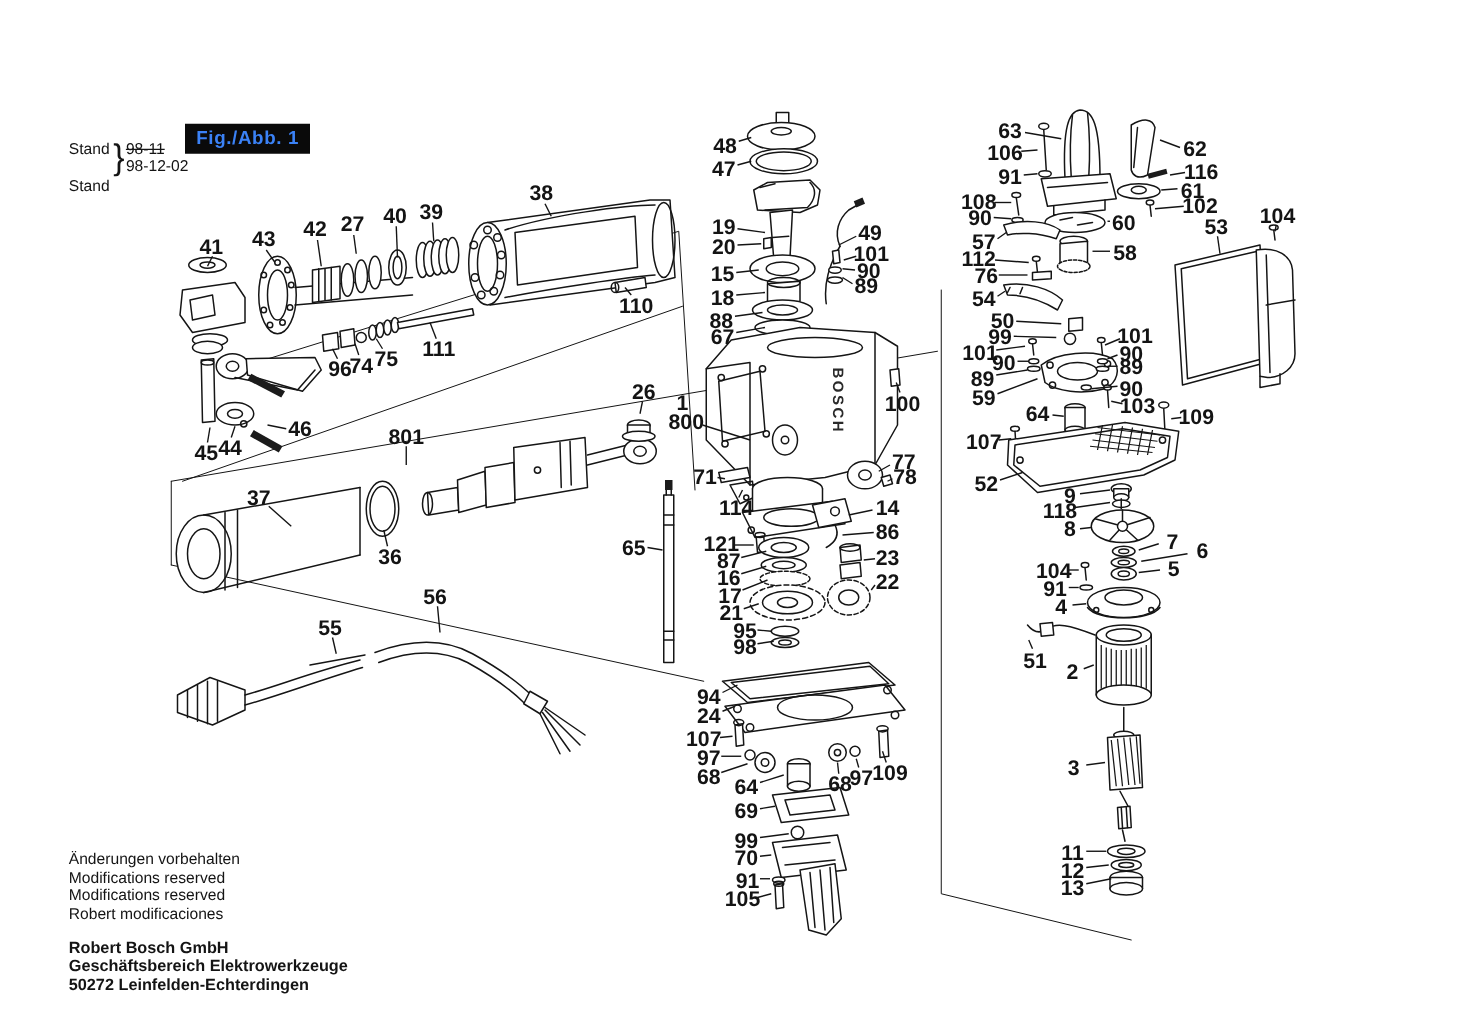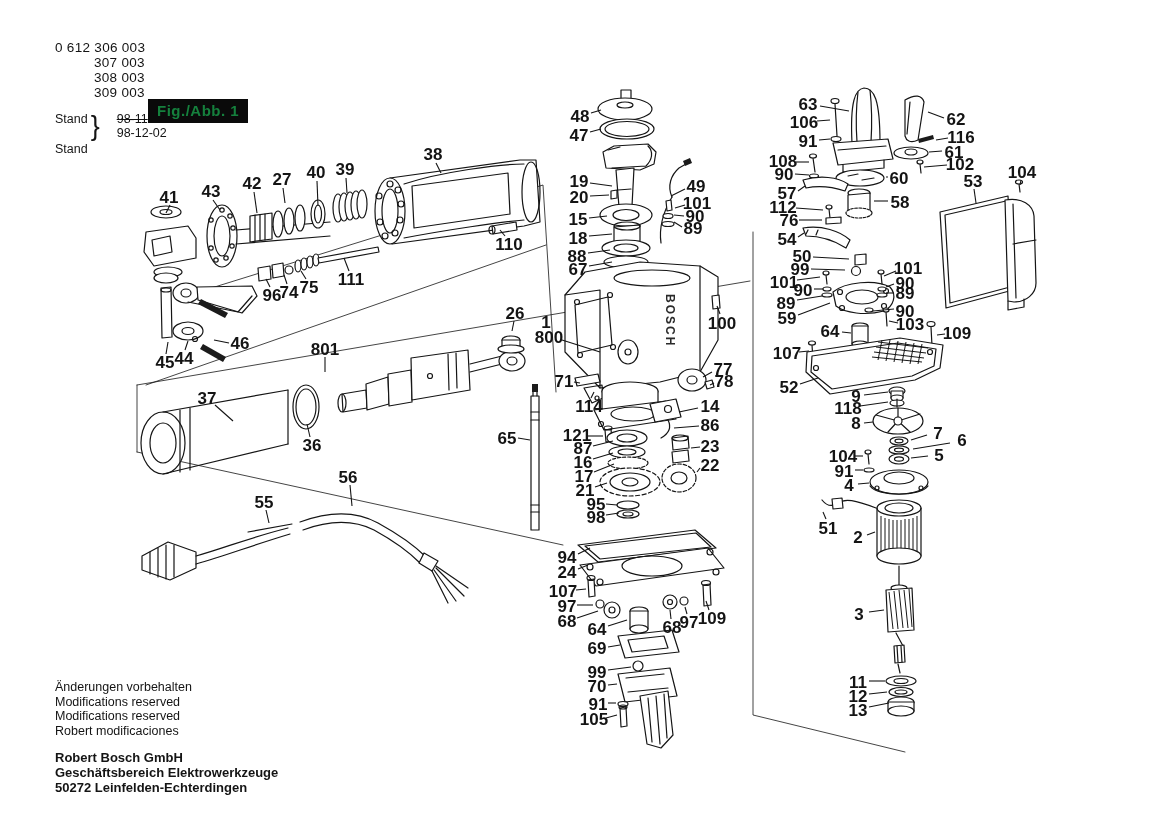--- a/index.html
+++ b/index.html
@@ -4,49 +4,43 @@
 <style>
   html,body{margin:0;padding:0;background:#e8e8e8;}
   #page{position:relative;width:1169px;height:826px;background:#ffffff;overflow:hidden;
         font-family:"Liberation Sans",sans-serif;color:#141414;}
   
   #partnums{position:absolute;left:55px;top:40px;font-size:13.5px;line-height:15px;letter-spacing:.3px;}
   #partnums .ind{padding-left:39px;}
   #standissue{position:absolute;left:55px;top:96px;font-size:12.5px;line-height:14px;display:flex;align-items:center;}
   #standissue .lbls div{line-height:14px;margin-top:16px;}
   #standissue .brace{font-size:27px;font-weight:400;margin:0 1px 0 3px;transform:scaleY(1.05);}
-  #standissue .vals div{line-height:14px;margin-left:16px;}
+  #standissue .vals div{line-height:14px;}
   .strike{text-decoration:line-through;}
-  #figbox{position:absolute;left:148px;top:99px;background:#0a0a0a;color:#15803d;
+  #figbox{position:absolute;left:148px;top:99px;background:#0a0a0a;color:#3b82f6;
           font-size:15px;font-weight:700;padding:3px 9px 4px 9px;letter-spacing:.5px;}
   
   #footer{position:absolute;left:55px;top:680px;font-size:12.5px;line-height:14.6px;}
   #footer .company{font-weight:700;font-size:13px;margin-top:12px;line-height:15px;}
   
   svg{position:absolute;left:0;top:0;}
   .s{fill:none;stroke:#151515;stroke-width:1.2;stroke-linejoin:round;stroke-linecap:round;}
   .sw{fill:#ffffff;stroke:#151515;stroke-width:1.2;stroke-linejoin:round;stroke-linecap:round;}
   .thin{stroke-width:.8;}
   .dk{fill:#1b1b1b;stroke:none;}
   .hatch{stroke:#151515;stroke-width:1;}
   .co{font:700 17px "Liberation Sans",sans-serif;fill:#141414;text-anchor:middle;}
   .leader{stroke:#141414;stroke-width:1.1;}
   .brandtxt{font:700 12px "Liberation Sans",sans-serif;fill:#2a2a2a;letter-spacing:2px;}
 </style>
 </head>
 <body>
 
 <div id="page">
 
-  <div id="partnums">
-    <div>0 612 306 003</div>
-    <div class="ind">307 003</div>
-    <div class="ind">308 003</div>
-    <div class="ind">309 003</div>
-  </div>
 
   <div id="standissue">
     <div class="lbls">
       <div>Stand</div>
       <div>Stand</div>
     </div>
     <div class="brace">}</div>
     <div class="vals">
       <div class="strike">98-11</div>
       <div>98-12-02</div>

